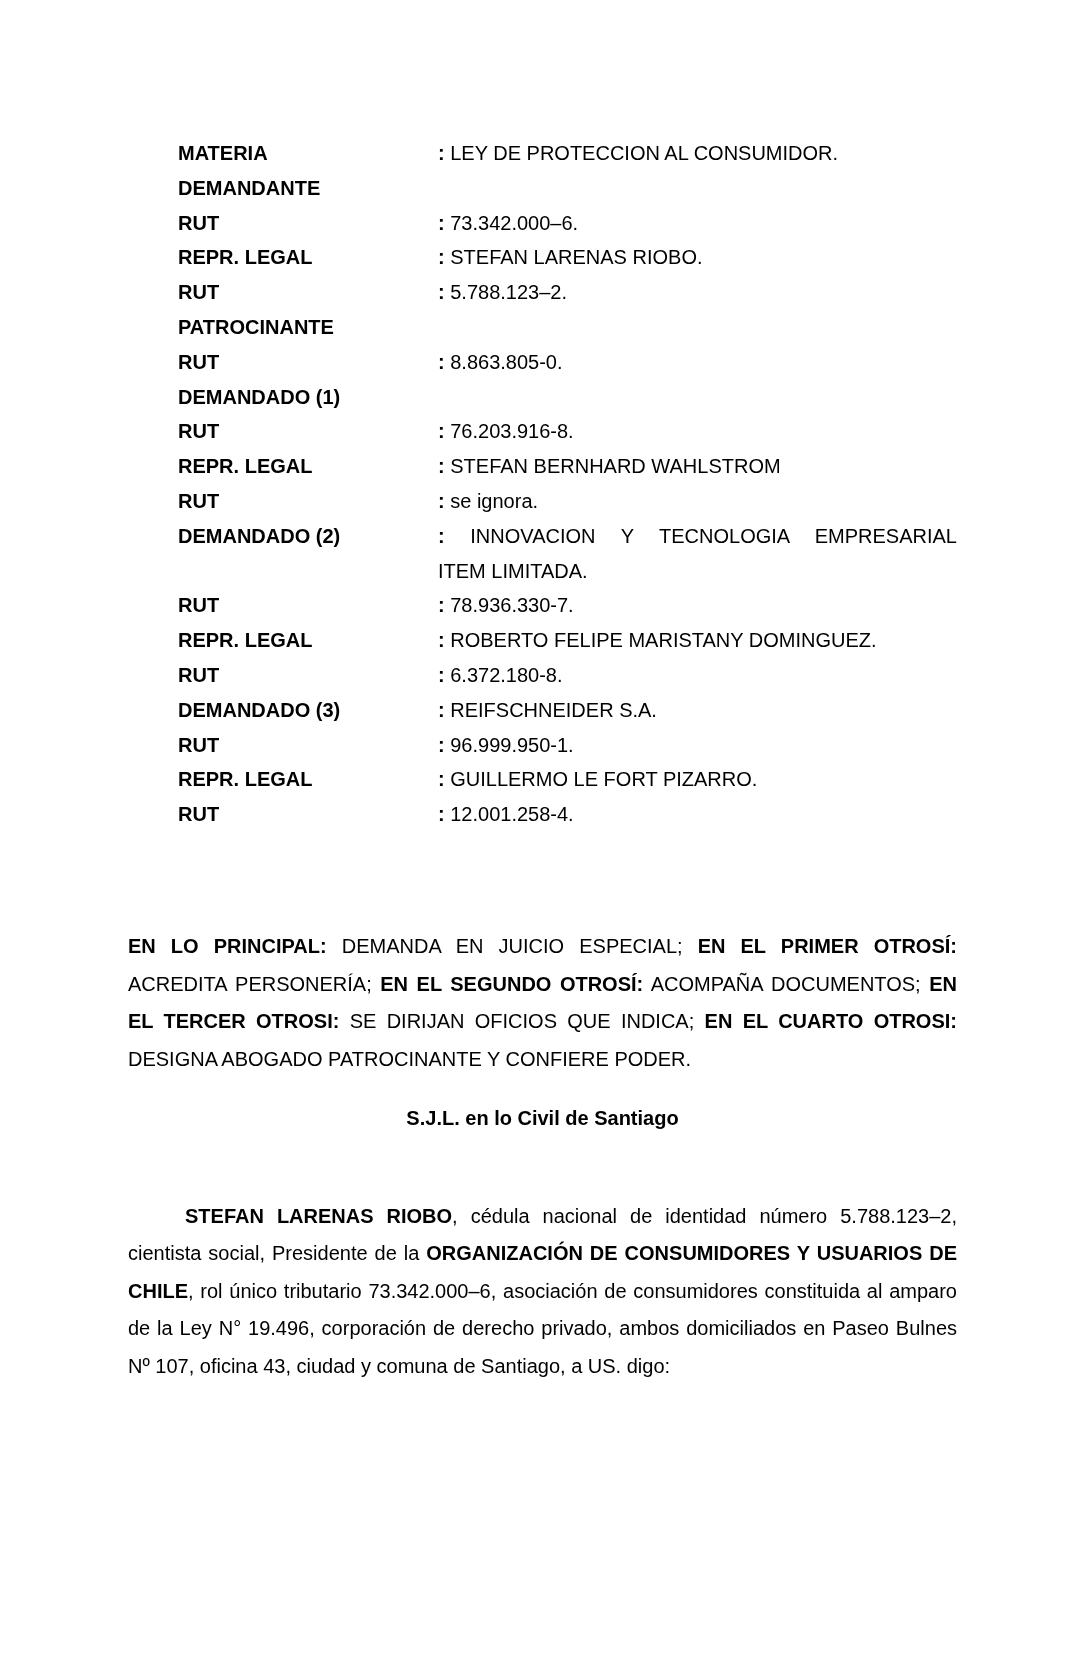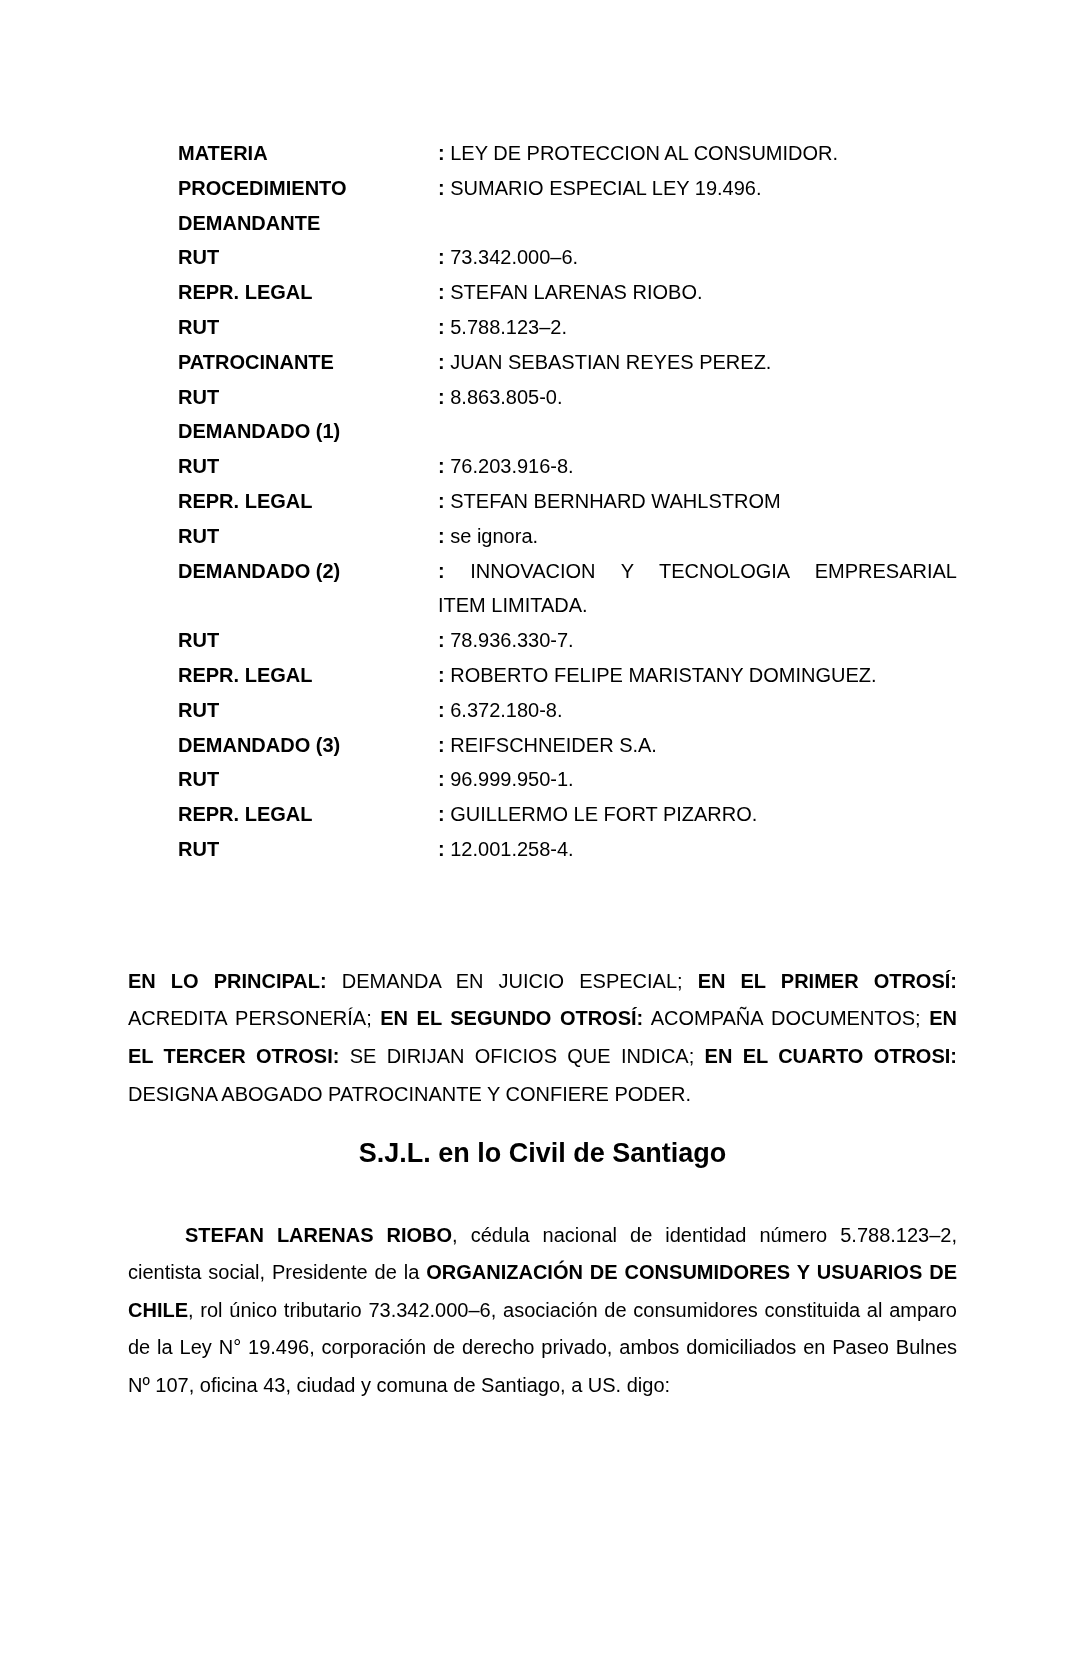--- a/index.html
+++ b/index.html
@@ -26,49 +26,43 @@
   .vline.jfl { text-align:justify; text-align-last:justify; }
   .colon { font-weight:bold; }
   
   .summary-para {
     margin:96px 0 0 0;
     text-align:justify;
     line-height:37.6px;
   }
   .court-heading {
     margin:22px 0 0 0;
-    font-size:27px;
+    font-size:20px;
     font-weight:bold;
     text-align:center;
     line-height:37.6px;
   }
   .body-para {
-    margin:44px 0 0 0;
+    margin:60px 0 0 0;
     text-align:justify;
     text-indent:57px;
     line-height:37.5px;
   }
   b { font-weight:bold; }
 </style>
 </head>
 <body>
 
 <div class="page">
 
   <div class="caption-table">
       <div class="crow">
         <div class="clabel">MATERIA</div>
         <div class="cvalue">
           <div class="vline"><span class="colon">:</span> LEY DE PROTECCION AL CONSUMIDOR.</div>
-        </div>
-      </div>
-      <div class="crow">
-        <div class="clabel">PROCEDIMIENTO</div>
-        <div class="cvalue">
-          <div class="vline"><span class="colon">:</span> SUMARIO ESPECIAL LEY 19.496.</div>
         </div>
       </div>
       <div class="crow">
         <div class="clabel">DEMANDANTE</div>
         <div class="cvalue">
         </div>
       </div>
       <div class="crow">
         <div class="clabel">RUT</div>
         <div class="cvalue">
@@ -82,23 +76,20 @@
         </div>
       </div>
       <div class="crow">
         <div class="clabel">RUT</div>
         <div class="cvalue">
           <div class="vline"><span class="colon">:</span> 5.788.123–2.</div>
         </div>
       </div>
       <div class="crow">
         <div class="clabel">PATROCINANTE</div>
-        <div class="cvalue">
-          <div class="vline"><span class="colon">:</span> JUAN SEBASTIAN REYES PEREZ.</div>
-        </div>
       </div>
       <div class="crow">
         <div class="clabel">RUT</div>
         <div class="cvalue">
           <div class="vline"><span class="colon">:</span> 8.863.805-0.</div>
         </div>
       </div>
       <div class="crow">
         <div class="clabel">DEMANDADO (1)</div>
       </div>

